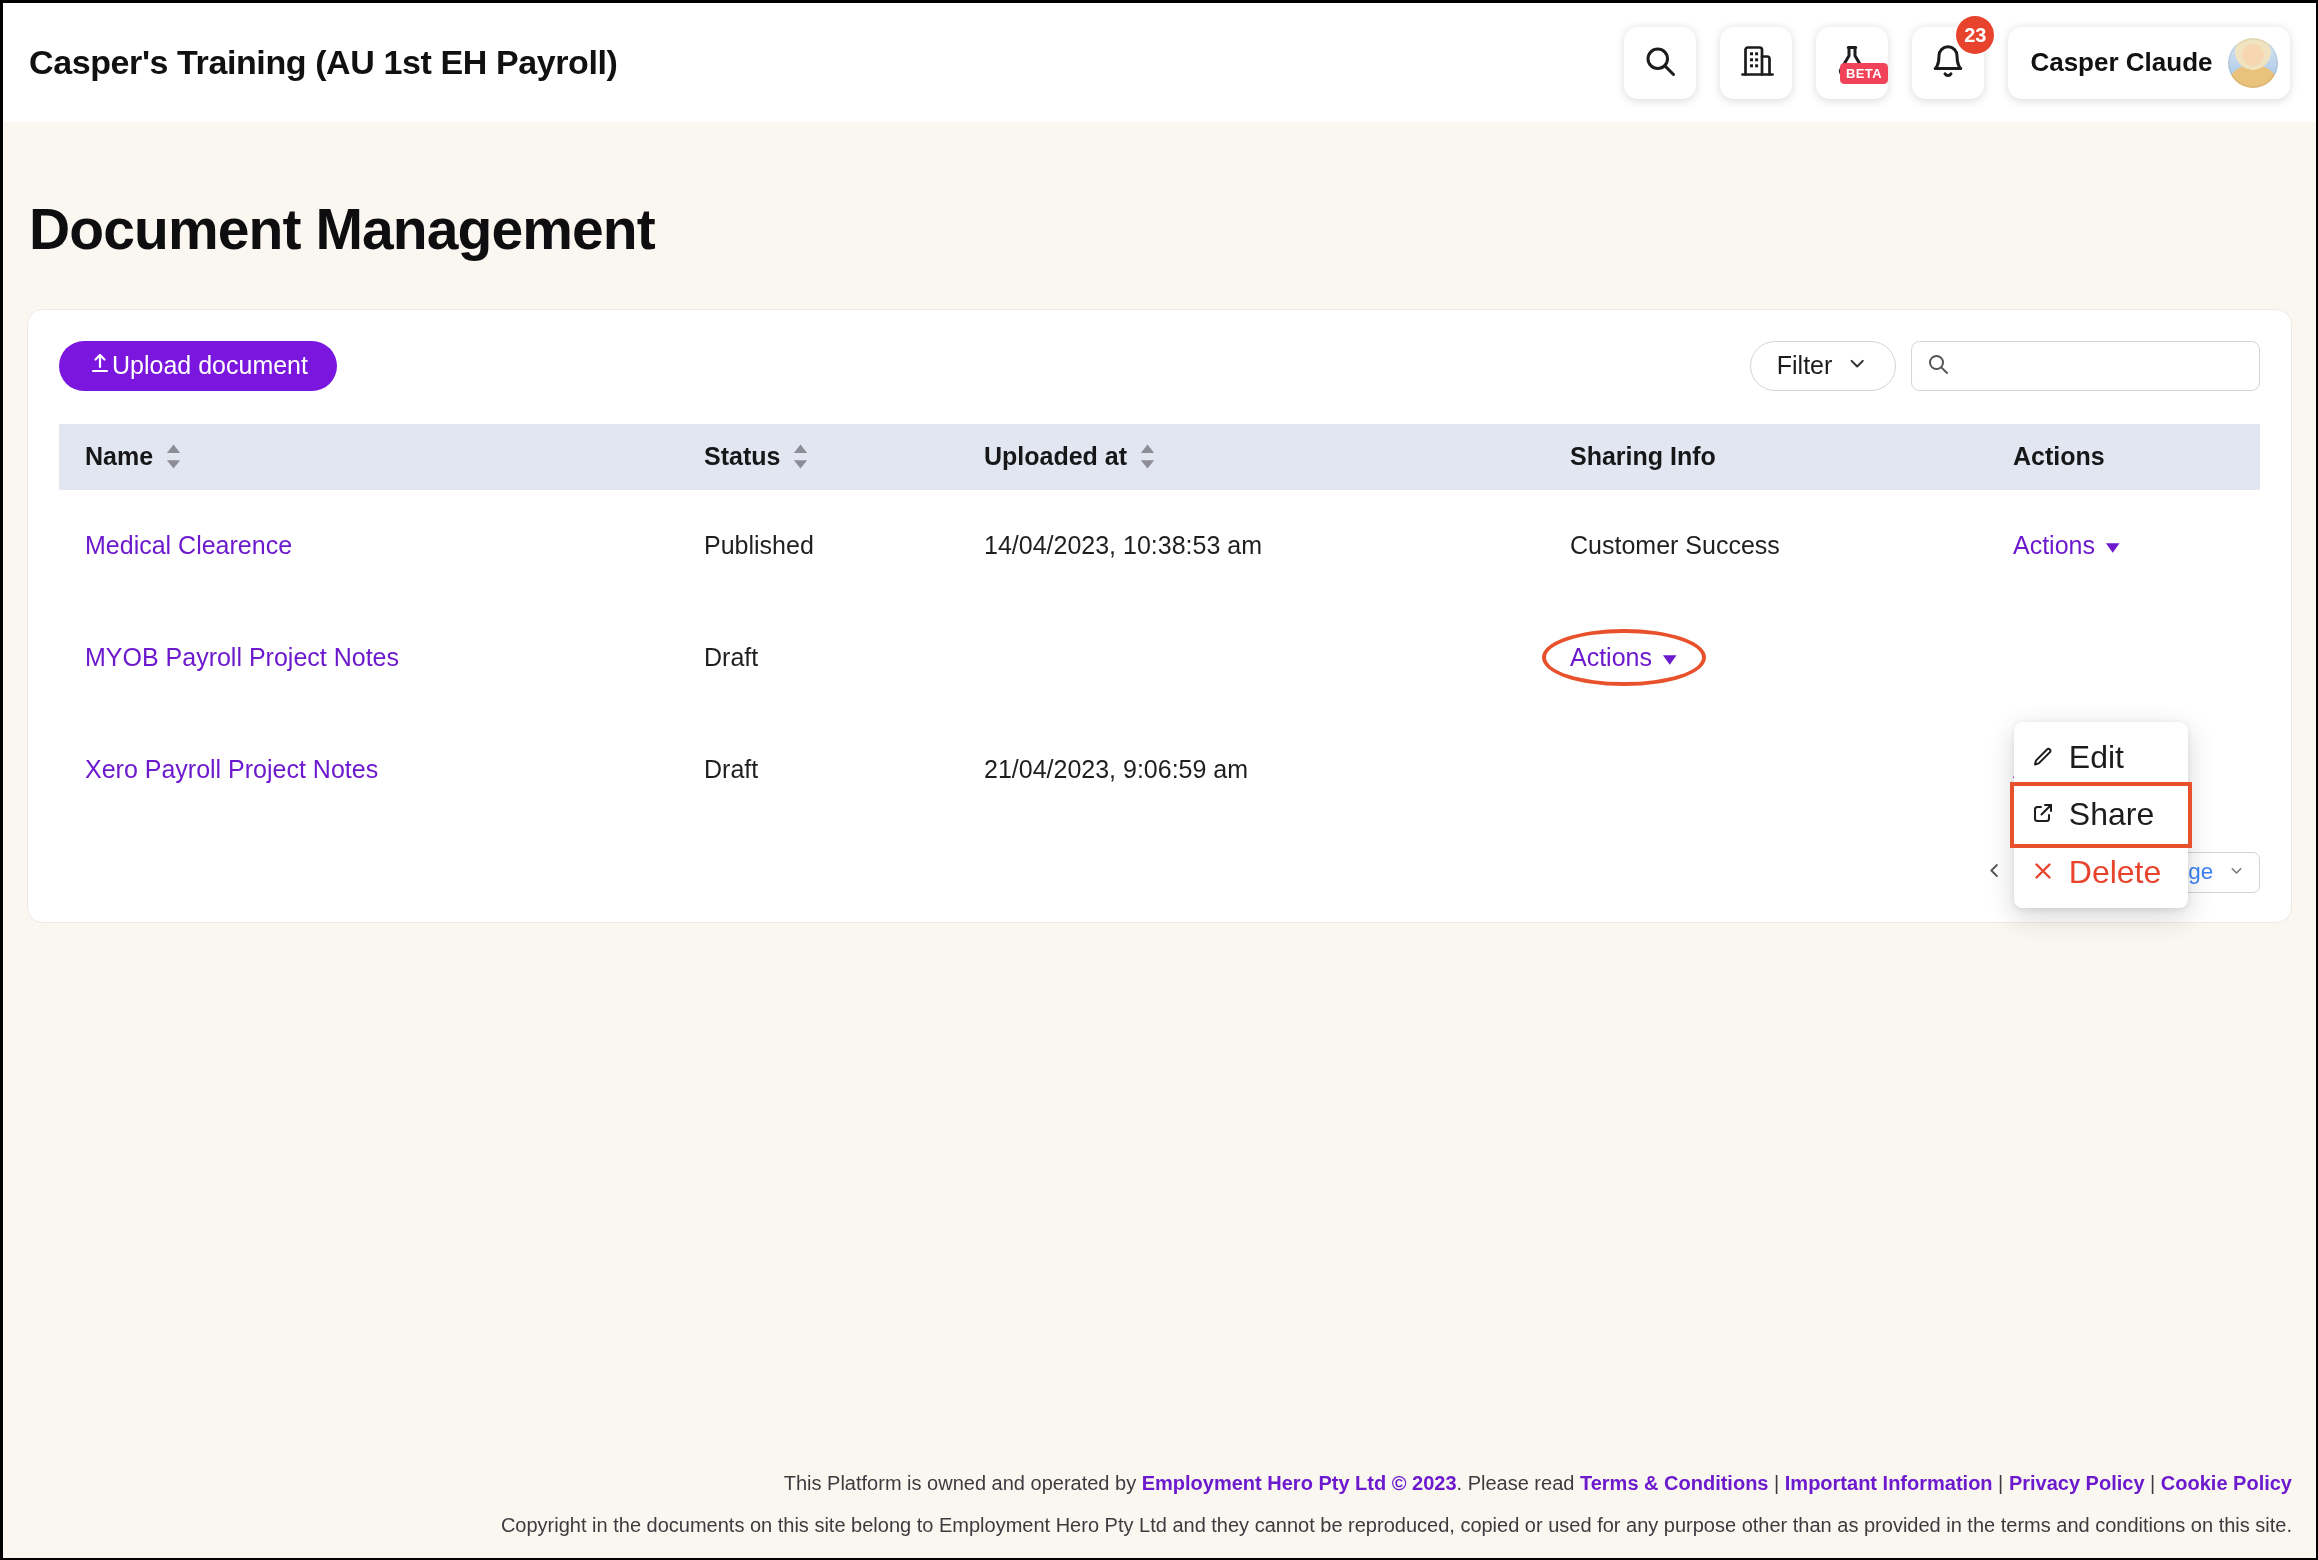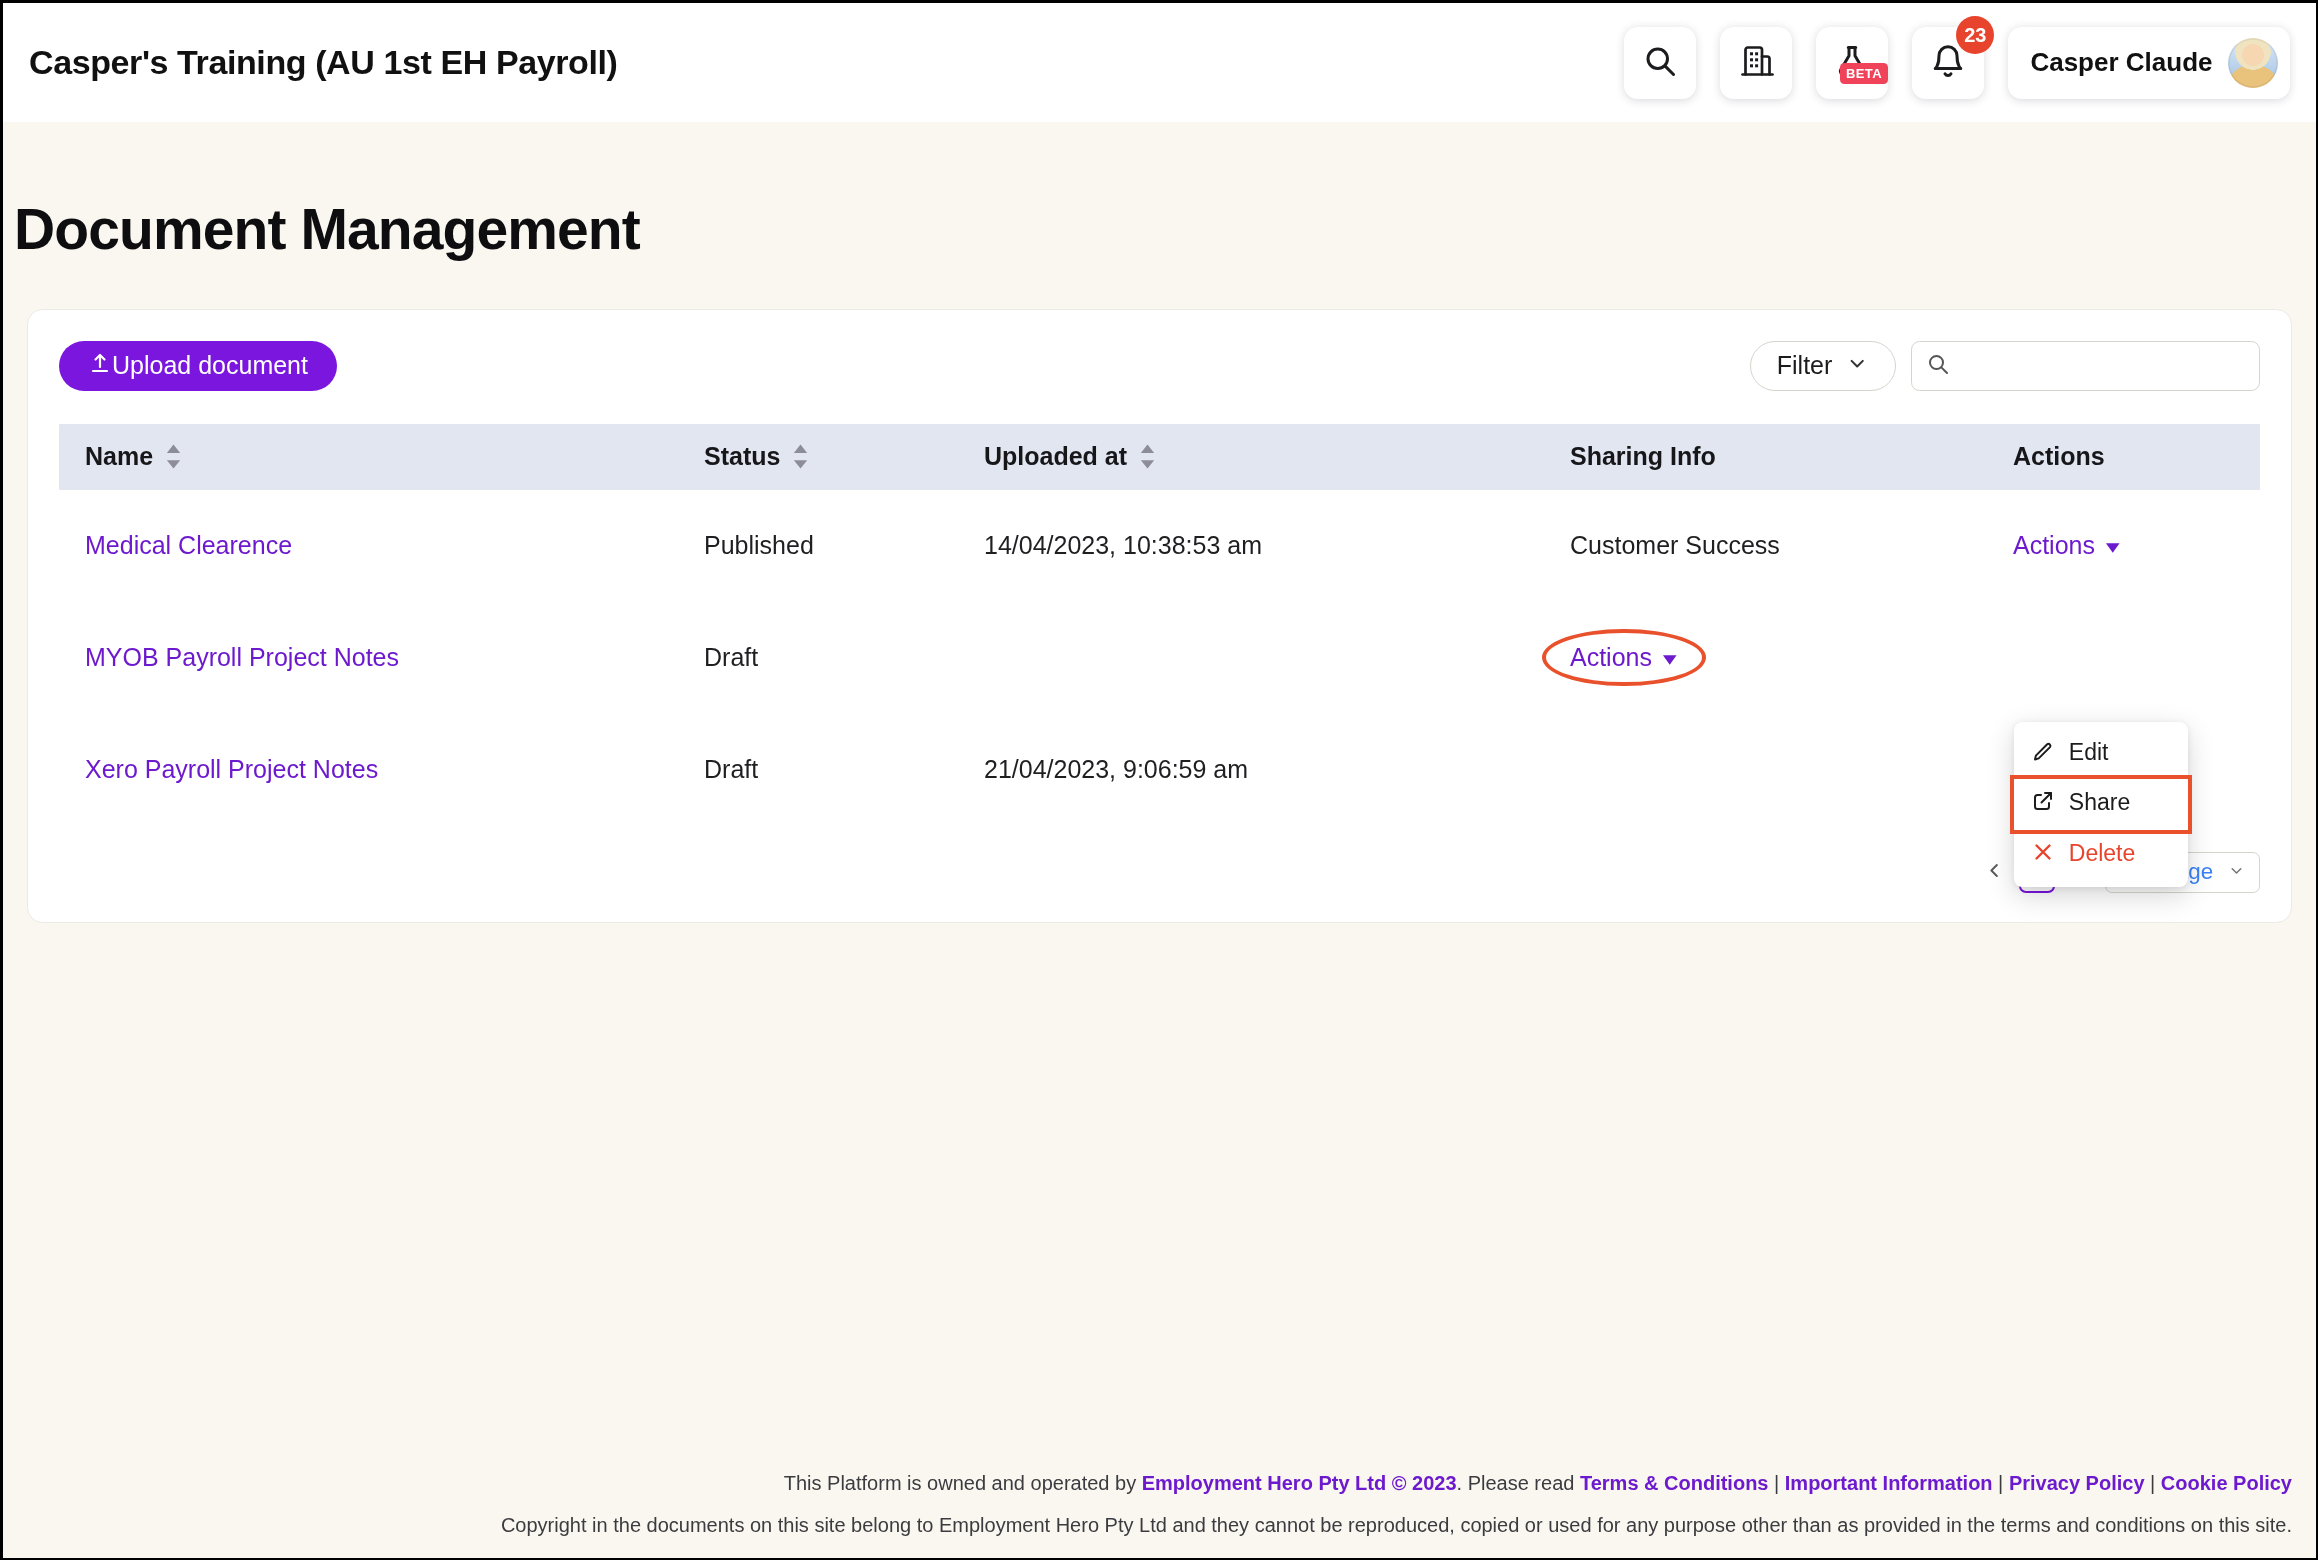--- a/index.html
+++ b/index.html
@@ -46,21 +46,21 @@
     width: 50px; height: 50px; border-radius: 50%;
     background:
       radial-gradient(circle at 50% 34%, #f6d7b2 0 26%, rgba(0,0,0,0) 27%),
       radial-gradient(circle at 50% 28%, #efe3c0 0 40%, rgba(0,0,0,0) 41%),
       radial-gradient(circle at 50% 108%, #e9c27c 0 46%, rgba(0,0,0,0) 47%),
       linear-gradient(180deg, #dce9f5 0%, #9fc0e4 100%);
     box-shadow: inset 0 0 0 1.7px rgba(0,0,0,.06);
   }
 
   
-  .page-heading { margin: 76px 11px 0; font-size: 57px; line-height: 1.1; font-weight: 800; letter-spacing: -0.9px; color: #0e0e10; }
+  .page-heading { margin: 76px 26px 0; font-size: 57px; line-height: 1.1; font-weight: 800; letter-spacing: -0.9px; color: #0e0e10; }
 
   
   .card {
     margin: 48px 24px 0; background: #fff;
     border: 1.7px solid #eceae4; border-radius: 15.5px;
     padding: 31px 31px 29px; position: relative;
   }
 
   .toolbar { display: flex; align-items: center; height: 50px; }
   .btn-upload {
@@ -105,21 +105,21 @@
     border: 4.3px solid var(--annotation, #e8512b); border-radius: 50%;
     padding: 10.3px 24px; margin: -14.6px -28px;
   }
 
   
   .menu {
     position: absolute; left: 1986px; top: 412px; width: 174px;
     background: #fff; border-radius: 8.6px; padding: 6.9px 0; z-index: 5;
     box-shadow: 0 8.6px 27.6px rgba(0,0,0,.16), 0 1.7px 6.9px rgba(0,0,0,.08);
   }
-  .menu-item { display: flex; align-items: flex-start; gap: 13.8px; padding: 10.3px 17px; font-size: 23px; color:#1c1c1e; cursor: pointer; }
+  .menu-item { display: flex; align-items: flex-start; gap: 13.8px; padding: 10.3px 17px; font-size: 32px; color:#1c1c1e; cursor: pointer; }
   .menu-item svg { width: 24px; height: 24px; flex: none; }
   .menu-item.share { outline: 4.3px solid var(--annotation, #e8512b); }
   .menu-item.delete { color: var(--danger, #e8432c); }
 
   
   .pagination { margin-top: 26px; display: flex; justify-content: flex-end; align-items: center; gap: 15.5px; }
   .page-nav { background: none; border: none; color: #5a5a5e; cursor: pointer; display: flex; align-items: center; }
   .page-nav svg { width: 19px; height: 19px; }
   .page-current {
     min-width: 36px; height: 41px; background: #fff;

